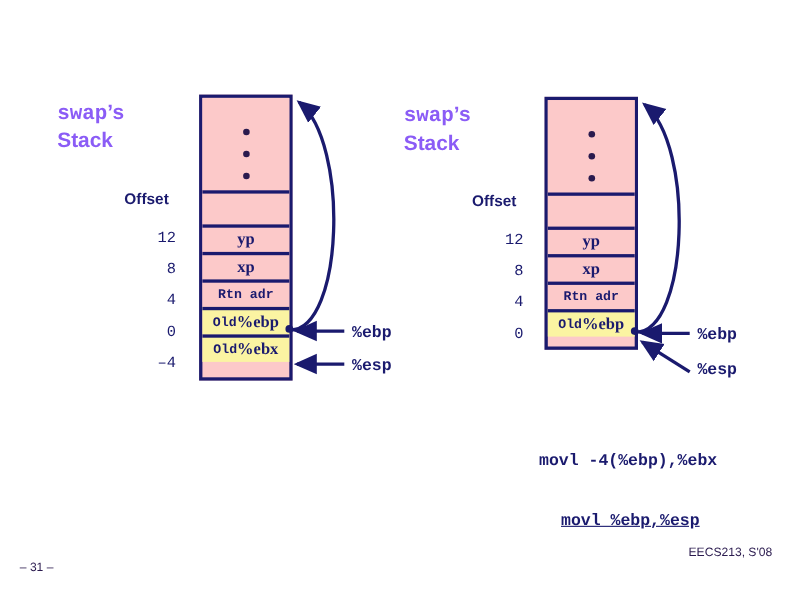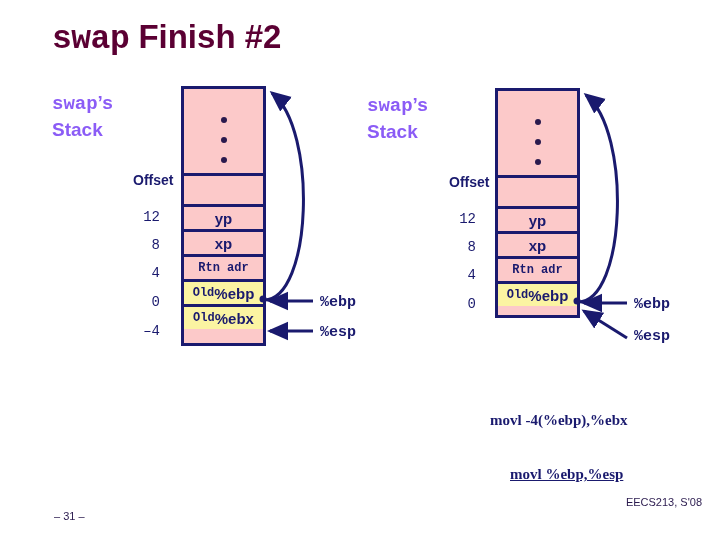--- a/index.html
+++ b/index.html
@@ -55,21 +55,20 @@
   }
   .stack-caption .mono { font-size: 19px; letter-spacing: 0px; }
 
   .offset-label {
     position: absolute;
     color: #1A1A6E;
     font-size: 14px;
     font-weight: bold;
     font-family: "Liberation Sans", sans-serif;
     white-space: nowrap;
-    margin-left: 20px;
   }
 
   .offset-num {
     position: absolute;
     color: #1A1A6E;
     font-size: 14px;
     font-family: "Liberation Mono", monospace;
     text-align: right;
     white-space: nowrap;
   }
@@ -89,21 +88,21 @@
     height: 25px;
     display: flex;
     align-items: center;
     justify-content: center;
     color: #1A1A6E;
     font-size: 15px;
     font-weight: bold;
     white-space: nowrap;
   }
   .cell.yellow { background: #FBF4A2; }
-  .cell .mono { font-family: Liberation Sans, sans-serif; font-weight: bold; font-size: 15px; }
+  .cell .mono { font-family: Liberation Serif, serif; font-weight: bold; font-size: 15px; }
   .cell .sans { font-family: Liberation Mono, monospace; font-weight: bold; font-size: 12px; }
 
   .dots-area {
     position: relative;
     height: 84px;
     background: #FCC9C9;
   }
   .dot {
     position: absolute;
     left: 50%;
@@ -137,52 +136,48 @@
     position: absolute;
     left: 490px;
     top: 375px;
     color: #1A1A6E;
     font-family: "Liberation Mono", monospace;
     font-size: 15px;
     font-weight: bold;
     line-height: 18px;
     white-space: pre;
   }
-  #code-block .line { display: block; font-family: Liberation Serif, serif; }
+  #code-block .line { display: block; }
   #code-block .line.active { text-decoration: underline; padding-left: 20px; }
 
   
   #footer-page {
     position: absolute;
     left: 18px;
     bottom: 18px;
     color: #2A1A4E;
     font-size: 11px;
     font-family: "Liberation Sans", sans-serif;
     white-space: nowrap;
-    margin-left: 36px;
   }
   #footer-course {
     position: absolute;
     right: 18px;
     bottom: 32px;
     color: #2A1A4E;
     font-size: 11px;
     font-family: Liberation Sans, sans-serif;
     white-space: nowrap;
   }
 </style>
 </head>
 <body>
 
 <div class="slide">
 
-  <div id="slide-title">
-    <span class="mono">swap</span><span class="sans"> Finish #2</span>
-  </div>
 
   <div class="stack-caption" style="left:52px; top:90px;">
     <div>
       <span class="mono">swap</span><span class="sans">’s</span>
     </div>
     <div class="sans">Stack</div>
   </div>
 
   <div class="offset-label" style="left:113px; top:172px;">Offset</div>
 

